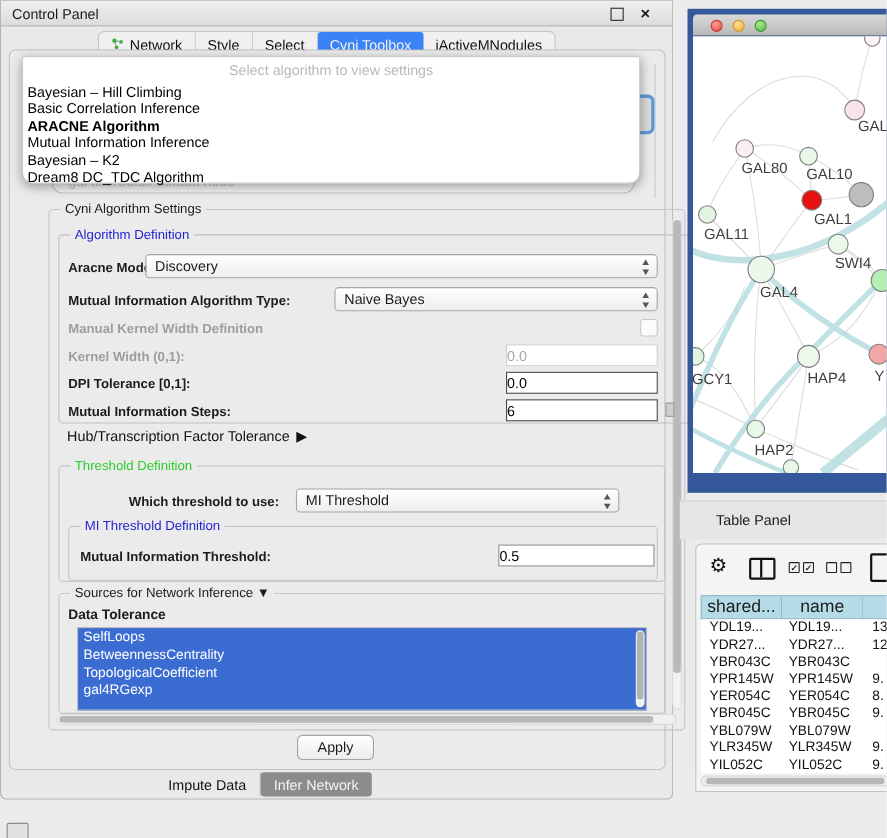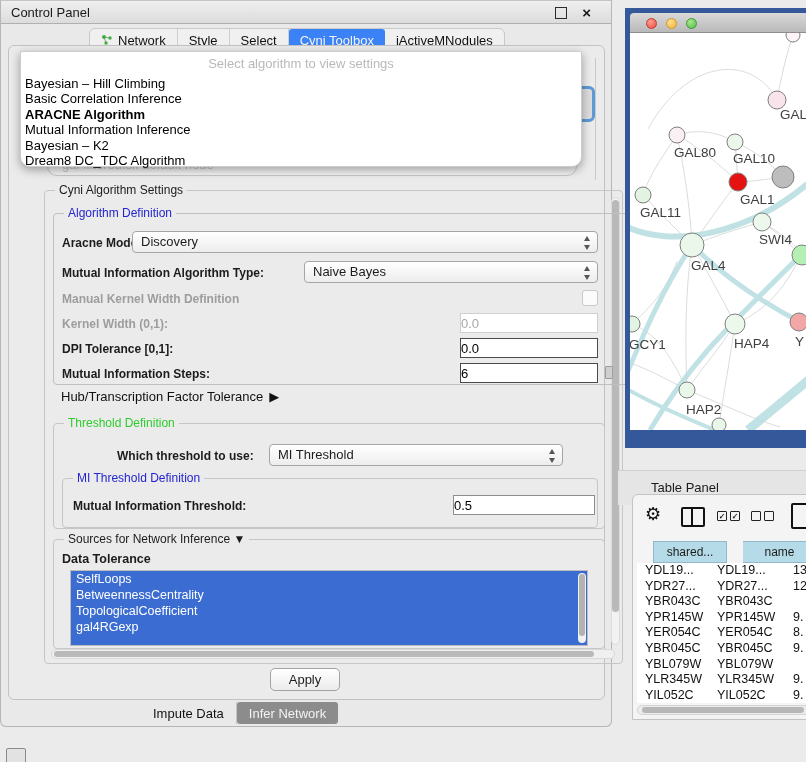--- a/index.html
+++ b/index.html
@@ -85,34 +85,34 @@
   .netwin{position:absolute;left:625px;top:8px;width:185px;height:440px;background:#35589b;}
   .net-titlebar{position:absolute;left:5px;top:5px;right:0;height:20px;
       background:linear-gradient(#d9d9d9,#b9b9b9);border-bottom:1px solid #8e8e8e;border-radius:4px 0 0 0;box-sizing:border-box;}
   .tl{position:absolute;top:4.5px;width:11px;height:11px;border-radius:50%;box-sizing:border-box;}
   .tl.red{left:16px;background:radial-gradient(circle at 35% 30%,#ff9f94,#e84a3d);border:1px solid #c33b30;}
   .tl.yellow{left:36px;background:radial-gradient(circle at 35% 30%,#ffe08a,#f2b13c);border:1px solid #cf9730;}
   .tl.green{left:56px;background:radial-gradient(circle at 35% 30%,#a8e88e,#55b946);border:1px solid #3f9a33;}
   .net-canvas{position:absolute;left:5px;top:25px;width:180px;height:397px;background:#ffffff;overflow:hidden;}
   .node-label{font-family:"Liberation Sans",sans-serif;font-size:13.5px;fill:#3f3f3f;}
   
-  .tp-strip{position:absolute;left:618px;top:470px;width:188px;height:35px;background:#e5e5e5;border-top:1px solid #cfcfcf;box-sizing:border-box;}
+  .tp-strip{position:absolute;left:618px;top:455px;width:188px;height:35px;background:#e5e5e5;border-top:1px solid #cfcfcf;box-sizing:border-box;}
   .tp-title{position:absolute;left:33px;top:0;line-height:34px;font-size:13px;color:#1a1a1a;}
   .tpanel{position:absolute;left:632px;top:494px;width:180px;height:226px;background:#f4f4f4;
       border:1px solid #c3c3c3;border-radius:6px 0 0 0;box-sizing:border-box;}
   .tp-gear{position:absolute;left:12px;top:8px;font-size:18px;color:#111;}
   .ic-cols{position:absolute;left:48px;top:12px;width:20px;height:16px;border:2px solid #111;border-radius:2px;}
   .ic-cols:before{content:"";position:absolute;left:8px;top:0;width:2px;height:100%;background:#111;}
   .cbpair{position:absolute;top:16px;display:flex;gap:3px;}
   .cbpair .bx{width:10px;height:10px;border:1.5px solid #222;border-radius:1px;font-size:8px;line-height:9px;
       text-align:center;color:#222;box-sizing:border-box;font-weight:bold;}
   .ic-doc{position:absolute;left:158px;top:8px;width:18px;height:22px;border:2px solid #111;border-radius:2px;background:#f4f4f4;}
   .tp-header{position:absolute;left:4px;top:46px;height:22px;display:flex;}
-  .tp-hcell{background:#b5dbe8;border:1px solid #93b9c8;border-left:none;font-size:12px;
-      display:flex;align-items:center;justify-content:center;box-sizing:border-box;margin-left:16px;}
+  .tp-hcell{background:#b5dbe8;border:1px solid #93b9c8;border-left:none;font-size:16px;
+      display:flex;align-items:center;justify-content:center;box-sizing:border-box;}
   .tp-hcell:first-child{border-left:1px solid #93b9c8;}
   .tp-rows{position:absolute;left:4px;top:68px;width:176px;height:140px;background:#fff;overflow:hidden;}
   .tp-row{position:relative;height:15.6px;font-size:12.5px;color:#111;}
   .tp-row span{position:absolute;top:0;line-height:15.6px;white-space:nowrap;}
   .tp-c1{left:8px;} .tp-c2{left:80px;} .tp-c3{left:156px;}
   .tp-hscroll{position:absolute;left:4px;top:210px;width:176px;height:10px;background:#ececec;border:1px solid #d5d5d5;border-radius:5px;box-sizing:border-box;}
   .tp-hscroll .thumb{position:absolute;left:4px;top:1px;width:162px;height:6px;background:#b7b7b7;border-radius:3px;}
   
   .mini{position:absolute;left:6px;top:748px;width:18px;height:14px;border:1.5px solid #8a8a8a;background:#e2e2e2;border-radius:2px;}
 </style>

